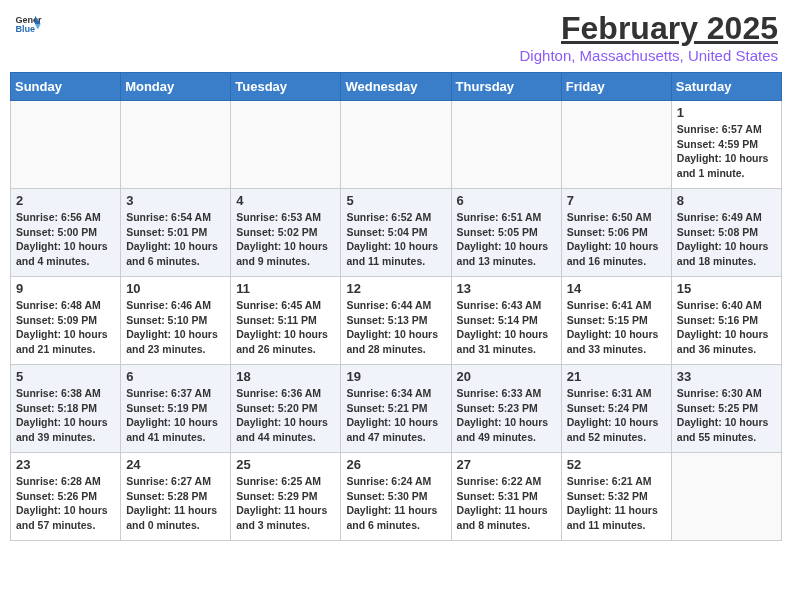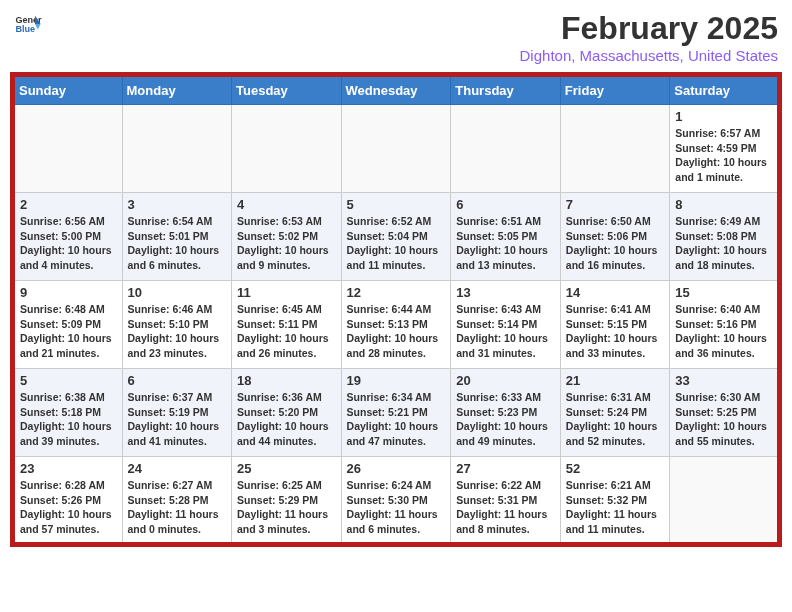--- a/index.html
+++ b/index.html
@@ -26,29 +26,30 @@
       width: 28px;
       height: 28px;
     }
     .title-block {
       text-align: right;
     }
     .month-title {
       font-size: 32px;
       font-weight: bold;
       color: #333;
+      text-decoration: underline;
     }
     .location-title {
       font-size: 15px;
       color: #8b5cf6;
     }
     .calendar {
       width: 100%;
       border-collapse: collapse;
-      border: 5px solid #b91c1c;
+      border: 1px solid #b91c1c;
     }
     .calendar th {
       background-color: #3a7dc9;
       color: #fff;
       font-size: 13px;
       font-weight: bold;
       padding: 6px 4px;
       text-align: left;
       border: 1px solid #2a6db5;
     }

